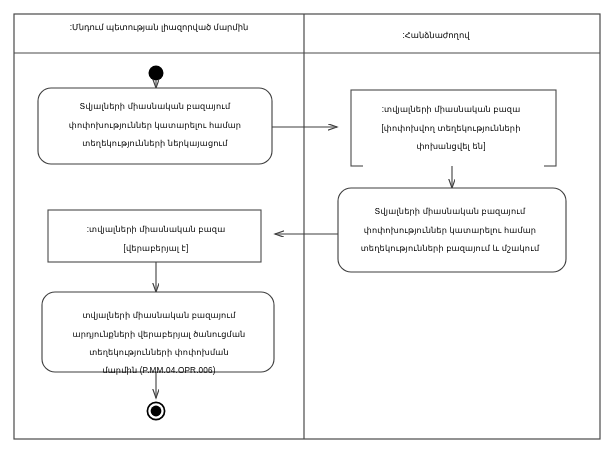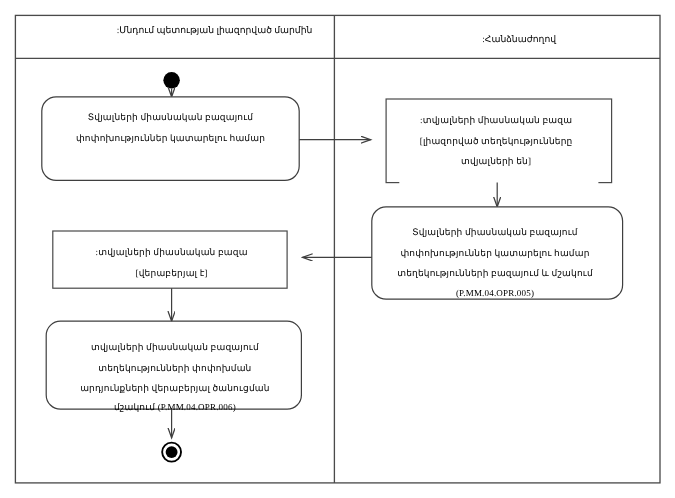--- a/index.html
+++ b/index.html
@@ -28,33 +28,32 @@
     left: 0;
     top: 0;
   }
 
   
   .node-text {
     position: absolute;
     text-align: center;
     color: #000000;
     line-height: 1.12;
-    font-family: Liberation Serif, serif;
+    font-family: Liberation Sans, sans-serif;
     font-size: 8.2px;
     letter-spacing: 0.02em;
     white-space: pre-line;
   }
 
   .lane-title {
     position: absolute;
     text-align: center;
     font-size: 8.4px;
     color: #000000;
-    font-family: Liberation Serif, serif;
-    padding-left: 36px;
+    font-family: Liberation Sans, sans-serif;
   }
 
   .txt-line { display: block; }
 
   
   #lane-left-header  { left: 14px;  top: 22px; width: 290px; }
   #lane-right-header { left: 306px; top: 30px; width: 260px; }
 
   
   #activity-004-text { left: 44px;  top: 93px;  width: 222px; }
@@ -145,40 +144,40 @@
     <span class="txt-line">:Մնդում պետության լիազորված մարմին</span>
   </div>
 
   <div class="lane-title" id="lane-right-header">
     <span class="txt-line">:Հանձնաժողով</span>
   </div>
 
   <div class="node-text" id="activity-004-text">
     <span class="txt-line">Տվյալների միասնական բազայում</span>
     <span class="txt-line">փոփոխություններ կատարելու համար</span>
+    <span class="txt-line">տեղեկությունների ներկայացում</span>
   </div>
 
   <div class="node-text" id="object-transferred-text">
     <span class="txt-line">:տվյալների միասնական բազա</span>
-    <span class="txt-line">[լիազորված տեղեկությունները</span>
-    <span class="txt-line">տվյալների են]</span>
+    <span class="txt-line">[փոփոխվող տեղեկությունների</span>
+    <span class="txt-line">փոխանցվել են]</span>
   </div>
 
   <div class="node-text" id="activity-005-text">
     <span class="txt-line">Տվյալների միասնական բազայում</span>
     <span class="txt-line">փոփոխություններ կատարելու համար</span>
     <span class="txt-line">տեղեկությունների բազայում և մշակում</span>
-    <span class="txt-line">(P.MM.04.OPR.005)</span>
   </div>
 
   <div class="node-text" id="object-updated-text">
     <span class="txt-line">:տվյալների միասնական բազա</span>
     <span class="txt-line">[վերաբերյալ է]</span>
   </div>
 
   <div class="node-text" id="activity-006-text">
     <span class="txt-line">տվյալների միասնական բազայում</span>
+    <span class="txt-line">արդյունքների վերաբերյալ ծանուցման</span>
     <span class="txt-line">տեղեկությունների փոփոխման</span>
-    <span class="txt-line">արդյունքների վերաբերյալ ծանուցման</span>
-    <span class="txt-line">մշակում (P.MM.04.OPR.006)</span>
+    <span class="txt-line">մարմին (P.MM.04.OPR.006)</span>
   </div>
 
 </div>
 
 </body></html>

